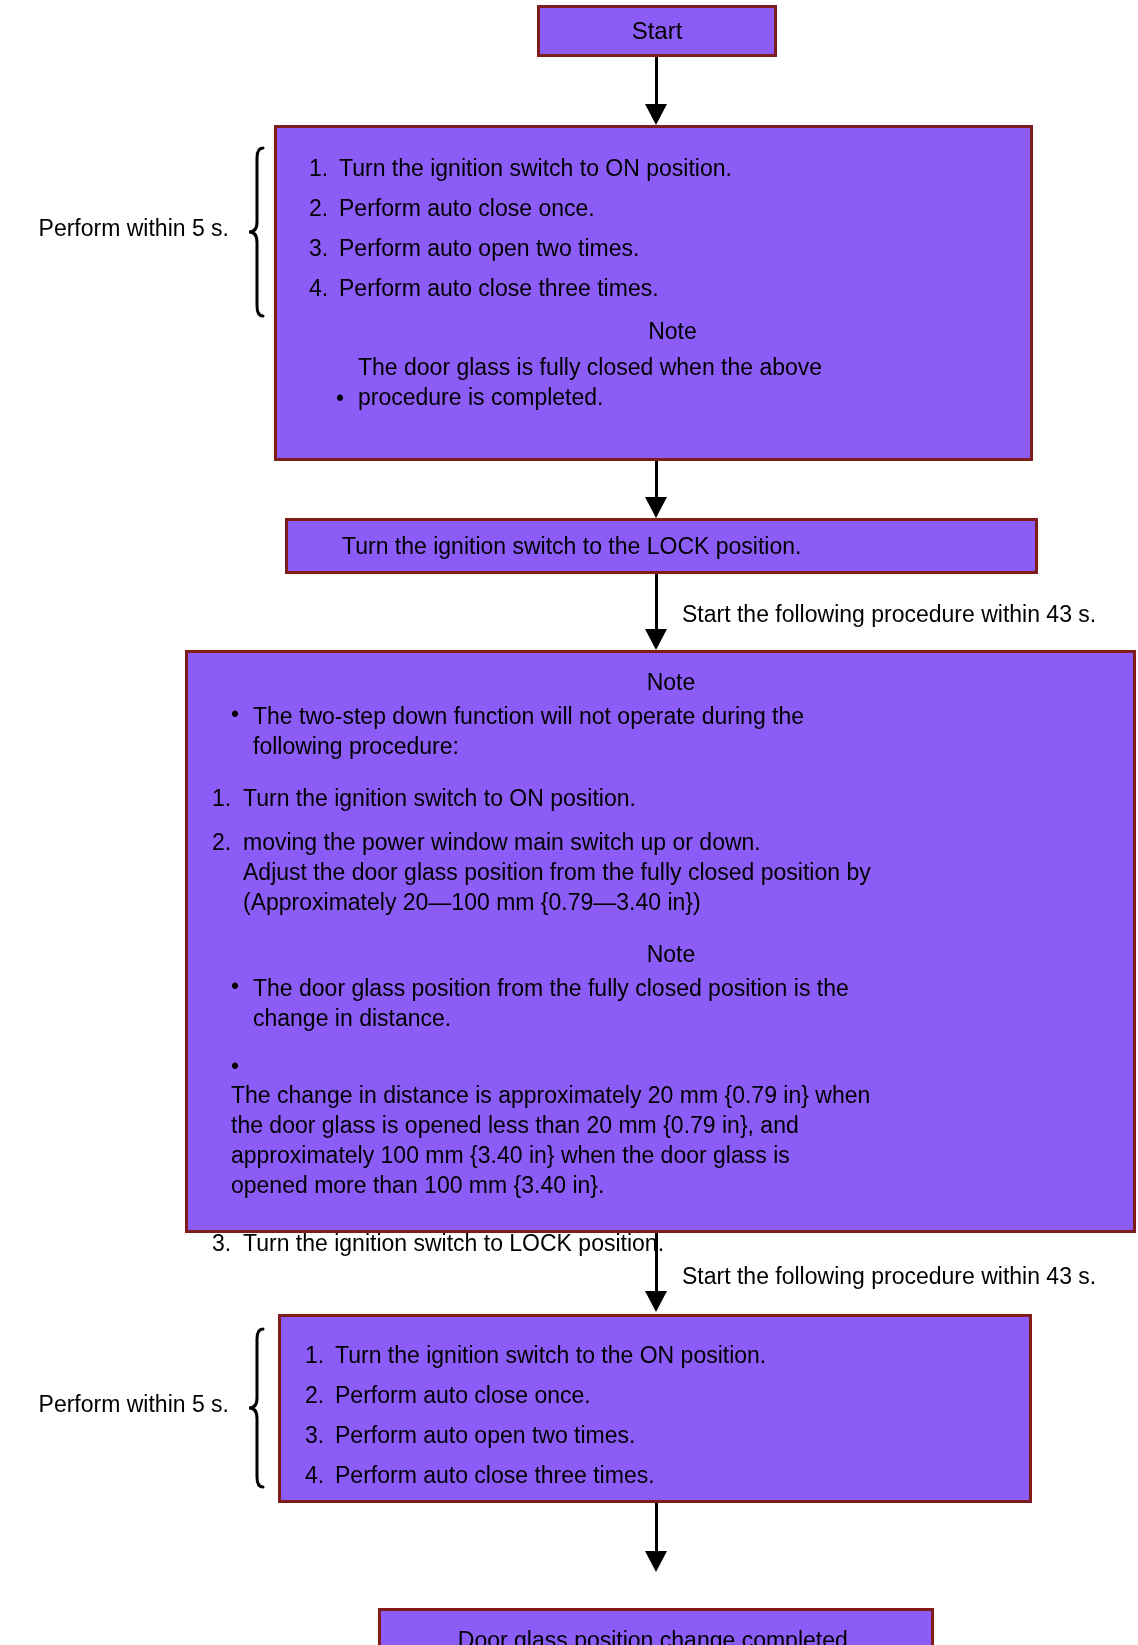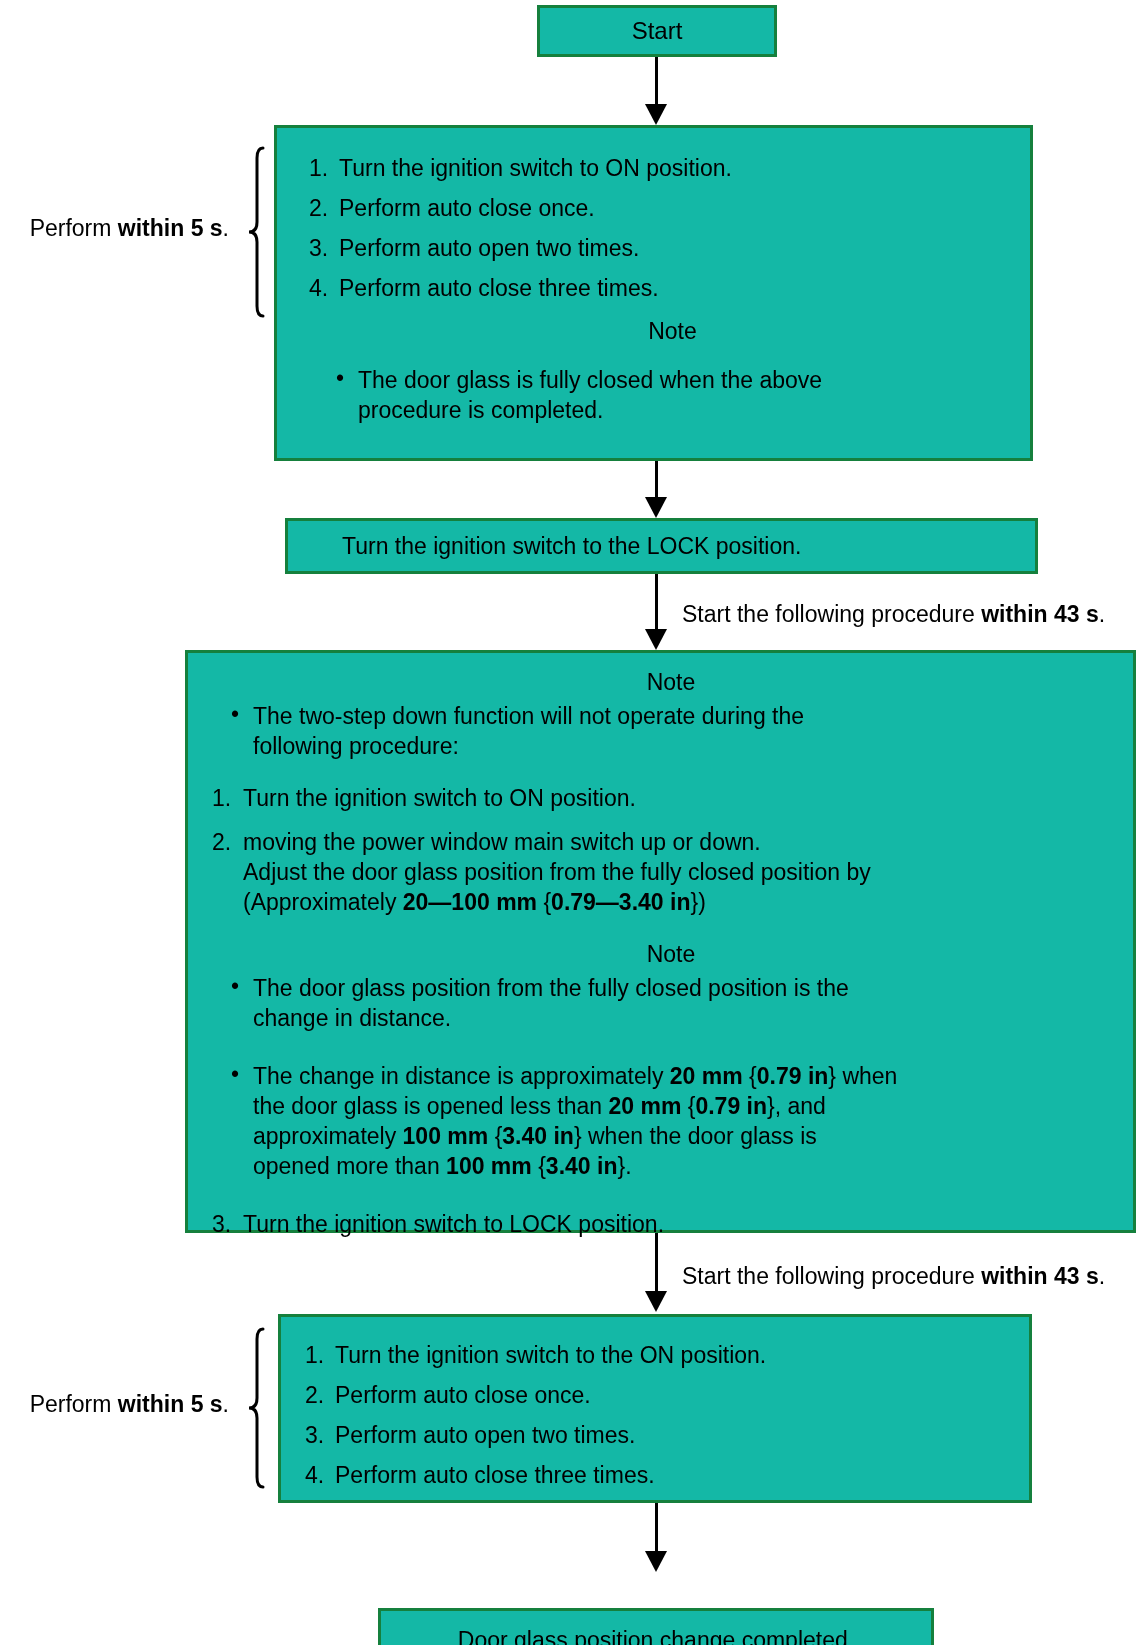--- a/index.html
+++ b/index.html
@@ -9,22 +9,22 @@
     width: 1138px;
     height: 1645px;
     background: #ffffff;
     font-family: "Liberation Sans", sans-serif;
     font-size: 23px;
     color: #000000;
     overflow: hidden;
   }
   .fbox {
     position: absolute;
-    border: 3px solid #15803d;
-    background: #14b8a6;
+    border: 3px solid #7f1d1d;
+    background: #8b5cf6;
   }
   #start-box { left: 537px; top: 5px;  width: 240px; height: 52px;
     display: flex; align-items: center; justify-content: center; font-size: 24px; }
   #box1      { left: 274px; top: 125px; width: 759px; height: 336px; padding: 20px 18px 0 32px; }
   #lock-box  { left: 285px; top: 518px; width: 753px; height: 56px;
     display: flex; align-items: center; padding-left: 54px; }
   #adjust-box{ left: 185px; top: 650px; width: 951px; height: 583px; padding: 16px 20px 0 24px; }
   #box4      { left: 278px; top: 1314px; width: 754px; height: 189px; padding: 18px 18px 0 24px; }
   #end-box   { left: 378px; top: 1575px; width: 556px; height: 65px;
     display: flex; align-items: center; justify-content: center; margin-top: 33px; }
@@ -42,44 +42,44 @@
   .dot { width: 22px; flex: none; }
   .dot::before { content: "\2022"; }
   .lines > div { line-height: 30px; }
 
   .step-row { display: flex; }
   .step-row .num { width: 31px; flex: none; }
   .step-row, .step-row .lines > div { line-height: 30px; }
 
   
   #box1 .note-block { margin-left: 24px; margin-top: 10px; }
-  #box1 .bullet-row { margin-left: 3px; margin-top: 21px; }
+  #box1 .bullet-row { margin-left: 3px; margin-top: 8px; align-items: flex-end; }
 
   
   #adjust-box .nt { margin-left: 17px; }
   #adjust-box .b1 { margin-left: 19px; margin-top: 6px; }
   #adjust-box .s1 { margin-top: 22px; }
   #adjust-box .s2 { margin-top: 14px; }
   #adjust-box .nt2 { margin-top: 24px; }
-  #adjust-box .b2 { margin-top: 28px; }
+  #adjust-box .b2 { margin-top: 20px; flex-direction: column; }
   #adjust-box .s3 { margin-top: 28px; }
 
   .side-label { position: absolute; left: 0; width: 229px; text-align: right; line-height: 27px; }
   #perform-label-1 { top: 215px; }
   #perform-label-2 { top: 1391px; }
 
   .timing-note { position: absolute; left: 682px; line-height: 27px; white-space: nowrap; }
   #timing-1 { top: 601px; }
   #timing-2 { top: 1263px; }
 
   .brace { position: absolute; }
   #brace-1 { left: 246px; top: 146px; }
   #brace-2 { left: 246px; top: 1327px; }
 
-  b { font-weight: bold; }
+  b { font-weight: normal; }
 </style>
 </head>
 <body>
 
 <div class="canvas">
 
   <div class="fbox" id="start-box">
     <span>Start</span>
   </div>
 

